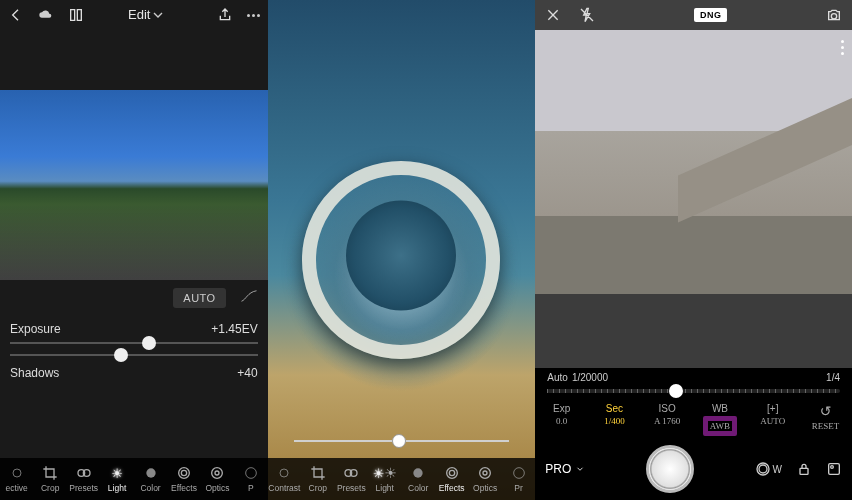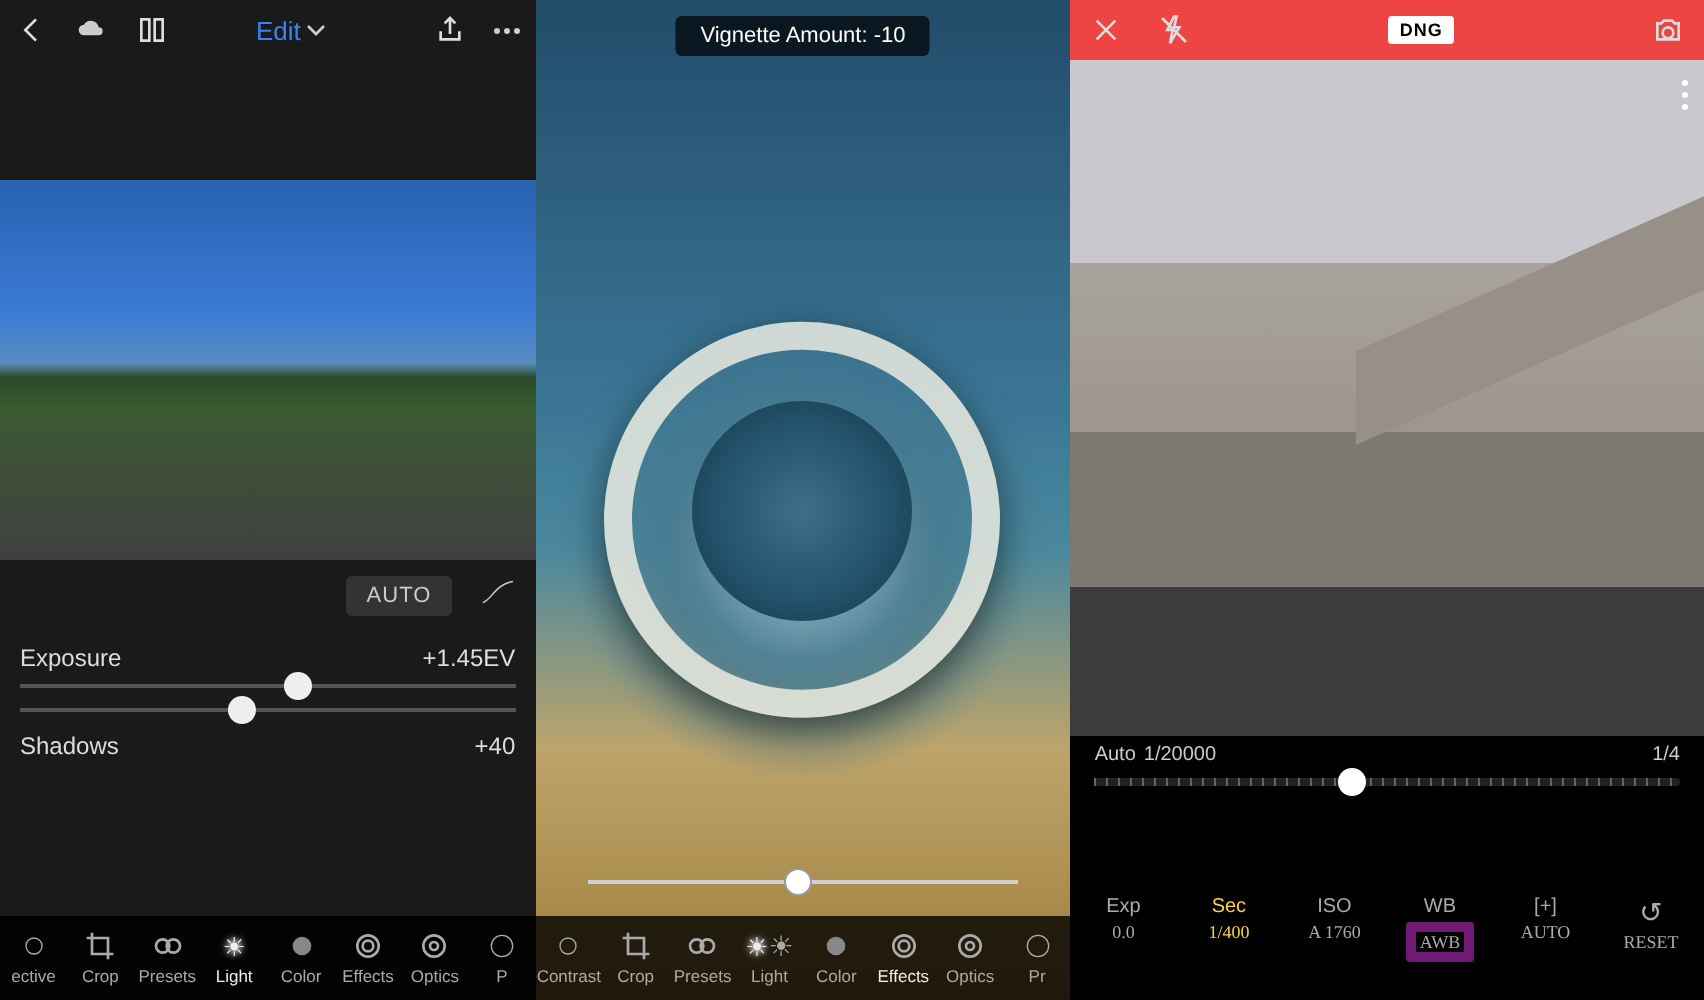--- a/index.html
+++ b/index.html
@@ -1,26 +1,26 @@
 <!DOCTYPE html>
 <html><head>
 <meta charset="utf-8">
 <style>
   * { margin: 0; padding: 0; box-sizing: border-box; font-family: -apple-system, "Helvetica Neue", Arial, sans-serif; }
   body { width: 852px; height: 500px; background: #000; display: flex; overflow: hidden; }
   .panel { height: 500px; position: relative; overflow: hidden; }
   .panel1 { width: 284px; background: #1a1a1a; }
   .panel2 { width: 284px; }
-  .panel3 { width: 336px; background: #ef4444; }
+  .panel3 { width: 336px; background: #404040; }
 
   
   .p1-top { height: 30px; display: flex; align-items: center; padding: 0 8px; color: #ddd; }
   .p1-top-left { display: flex; gap: 14px; align-items: center; flex: 1; }
   .p1-top-left svg, .p1-top-right svg { width: 16px; height: 16px; fill: none; stroke: #ddd; stroke-width: 2; }
-  .p1-edit { font-size: 13px; color: #3b82f6; display: flex; align-items: center; gap: 0; margin-left: 30px; }
+  .p1-edit { font-size: 13px; color: #e5e5e5; display: flex; align-items: flex-start; gap: 0; margin-left: 30px; }
   .p1-top-right { display: flex; gap: 14px; align-items: center; }
   .p1-photo { width: 284px; height: 190px; background: linear-gradient(to bottom, #2862b0 0%, #3a7bd5 35%, #5a8cc0 48%, #2a4a2a 52%, #3a5a30 60%, #555 100%); margin-top: 60px; position: relative; }
   .p1-photo::after { content:""; position:absolute; bottom:0; left:0; right:0; height:40%; background: linear-gradient(to bottom, transparent, rgba(0,0,0,.25)); }
   .p1-autobar { display:flex; justify-content:flex-end; align-items:center; padding: 8px 10px; gap:14px;}
   .p1-auto { background:#333; color:#ccc; font-size:11px; padding:4px 10px; border-radius:3px; letter-spacing:.5px;}
   .p1-curve svg { stroke:#ccc; fill:none; width:18px; height:14px; }
   .sliders { padding: 6px 10px 0; text-align: right; }
   .srow { margin-bottom: 10px; }
   .srow-head { display:flex; justify-content:space-between; font-size:12px; color:#ddd; margin-bottom:6px;}
   .track { height:2px; background:#555; position:relative; }
@@ -63,21 +63,21 @@
   }
   .p3-photo::before{content:"";position:absolute;top:20%;right:0;width:55%;height:14%;background:#969086;transform:skewY(-24deg);transform-origin:right;}
   .p3-overflow { position:absolute; top:40px; right:8px; display:flex; flex-direction:column; gap:3px; z-index:3;}
   .p3-overflow span{width:3px;height:3px;background:#fff;border-radius:50%;}
   .p3-bottom { position:absolute; left:0; right:0; bottom:0; height:132px; background:#000; display:flex; flex-direction:column;}
   .shutterscale { display:flex; align-items:center; justify-content:space-between; font-size:10px; color:#ccc; padding:4px 12px 2px;}
   .scaletrack { position:relative; height:4px; margin:4px 12px 6px; background:#222; border-radius:2px;}
   .scaletrack::before{content:"";position:absolute;inset:0;background:repeating-linear-gradient(to right,#666 0,#666 1px,transparent 1px,transparent 6px);}
   .scaletrack .thumb{width:14px;height:14px;background:#fff;}
   .params { display:flex; justify-content:space-around; padding:4px 0 2px;}
-  .param { display:flex; flex-direction:column; align-items:center; font-size:10px; color:#aaa; gap:2px; min-width:40px;margin-top:45px;}
+  .param { display:flex; flex-direction:column; align-items:center; font-size:10px; color:#aaa; gap:2px; min-width:40px;}
   .param.active { color:#ffd23a; }
   .param .plabel{font-size:10px;}
   .param .pval{font-size:9px;font-family:Liberation Serif, serif;}
   .p3-actionrow { display:flex; align-items:center; justify-content:space-between; padding:4px 10px; flex:1;}
   .pro { color:#fff; font-size:12px; display:flex; align-items:center; gap:4px;}
   .shutter { width:48px; height:48px; border-radius:50%; background:radial-gradient(circle,#fff 0%,#e0e0e0 60%,#999 65%,#fff 70%); border:3px solid #bbb;}
   .p3-actright { display:flex; gap:14px; align-items:center;}
   .p3-actright svg{width:16px;height:16px;stroke:#ccc;fill:none;stroke-width:2;}
 </style>
 </head>
@@ -208,21 +208,20 @@
             <circle cx="12" cy="12" r="8" fill="none" stroke="#aaa"></circle>
           </svg>
         </div>
         <span>P</span>
       </div>
   </div>
 </div>
 
 <div class="panel panel2">
   <div class="p2-photo"></div>
-  <div class="p2-vig">Vignette Amount: -10</div>
   <div class="p2-sliderzone">
     <div class="track">
         <div class="thumb" style="left:49%"></div>
       </div>
   </div>
   <div class="toolstrip">
     <div class="tool">
         <div class="glyph">
           <svg viewBox="0 0 24 24">
             <circle cx="12" cy="12" r="6" fill="none" stroke="#aaa"></circle>
@@ -342,14 +341,40 @@
       <div class="param">
           <span class="plabel">[+]</span>
           <span class="pval">AUTO</span>
         </div>
       <div class="param">
           <span class="plabel" style="font-size:14px">↺</span>
           <span class="pval">RESET</span>
         </div>
     </div>
 
+    <div class="p3-actionrow">
+      <div class="pro">
+        <span>PRO</span>
+        <svg width="10" height="10" viewBox="0 0 24 24">
+            <path d="M6 9l6 6 6-6" stroke="#fff" fill="none" stroke-width="2"></path>
+          </svg>
+      </div>
+      <div class="shutter"></div>
+      <div class="p3-actright">
+        <div style="display:flex;align-items:center;gap:2px;color:#ccc;font-size:10px">
+          <svg viewBox="0 0 24 24">
+              <circle cx="12" cy="12" r="6"></circle>
+              <circle cx="12" cy="12" r="9"></circle>
+            </svg>
+          <span>W</span>
+        </div>
+        <svg viewBox="0 0 24 24">
+            <rect x="6" y="11" width="12" height="9" rx="1"></rect>
+            <path d="M9 11V8a3 3 0 016 0v3"></path>
+          </svg>
+        <svg viewBox="0 0 24 24">
+            <rect x="4" y="4" width="16" height="16" rx="2"></rect>
+            <circle cx="9" cy="9" r="2"></circle>
+          </svg>
+      </div>
+    </div>
   </div>
 </div>
 
 </body></html>

